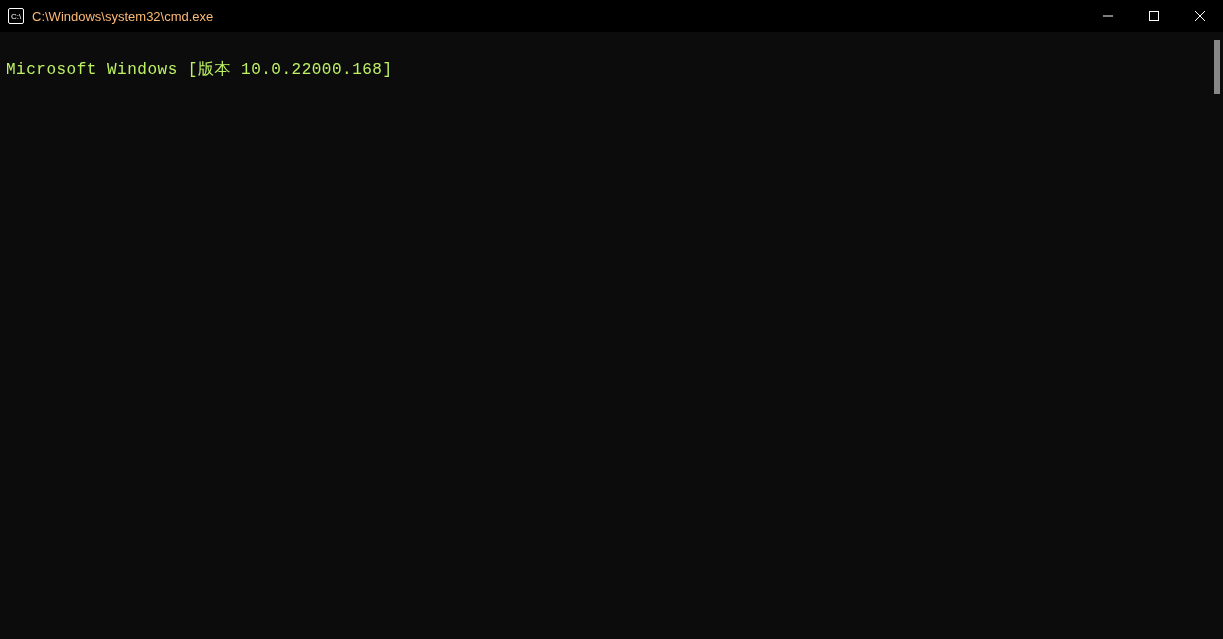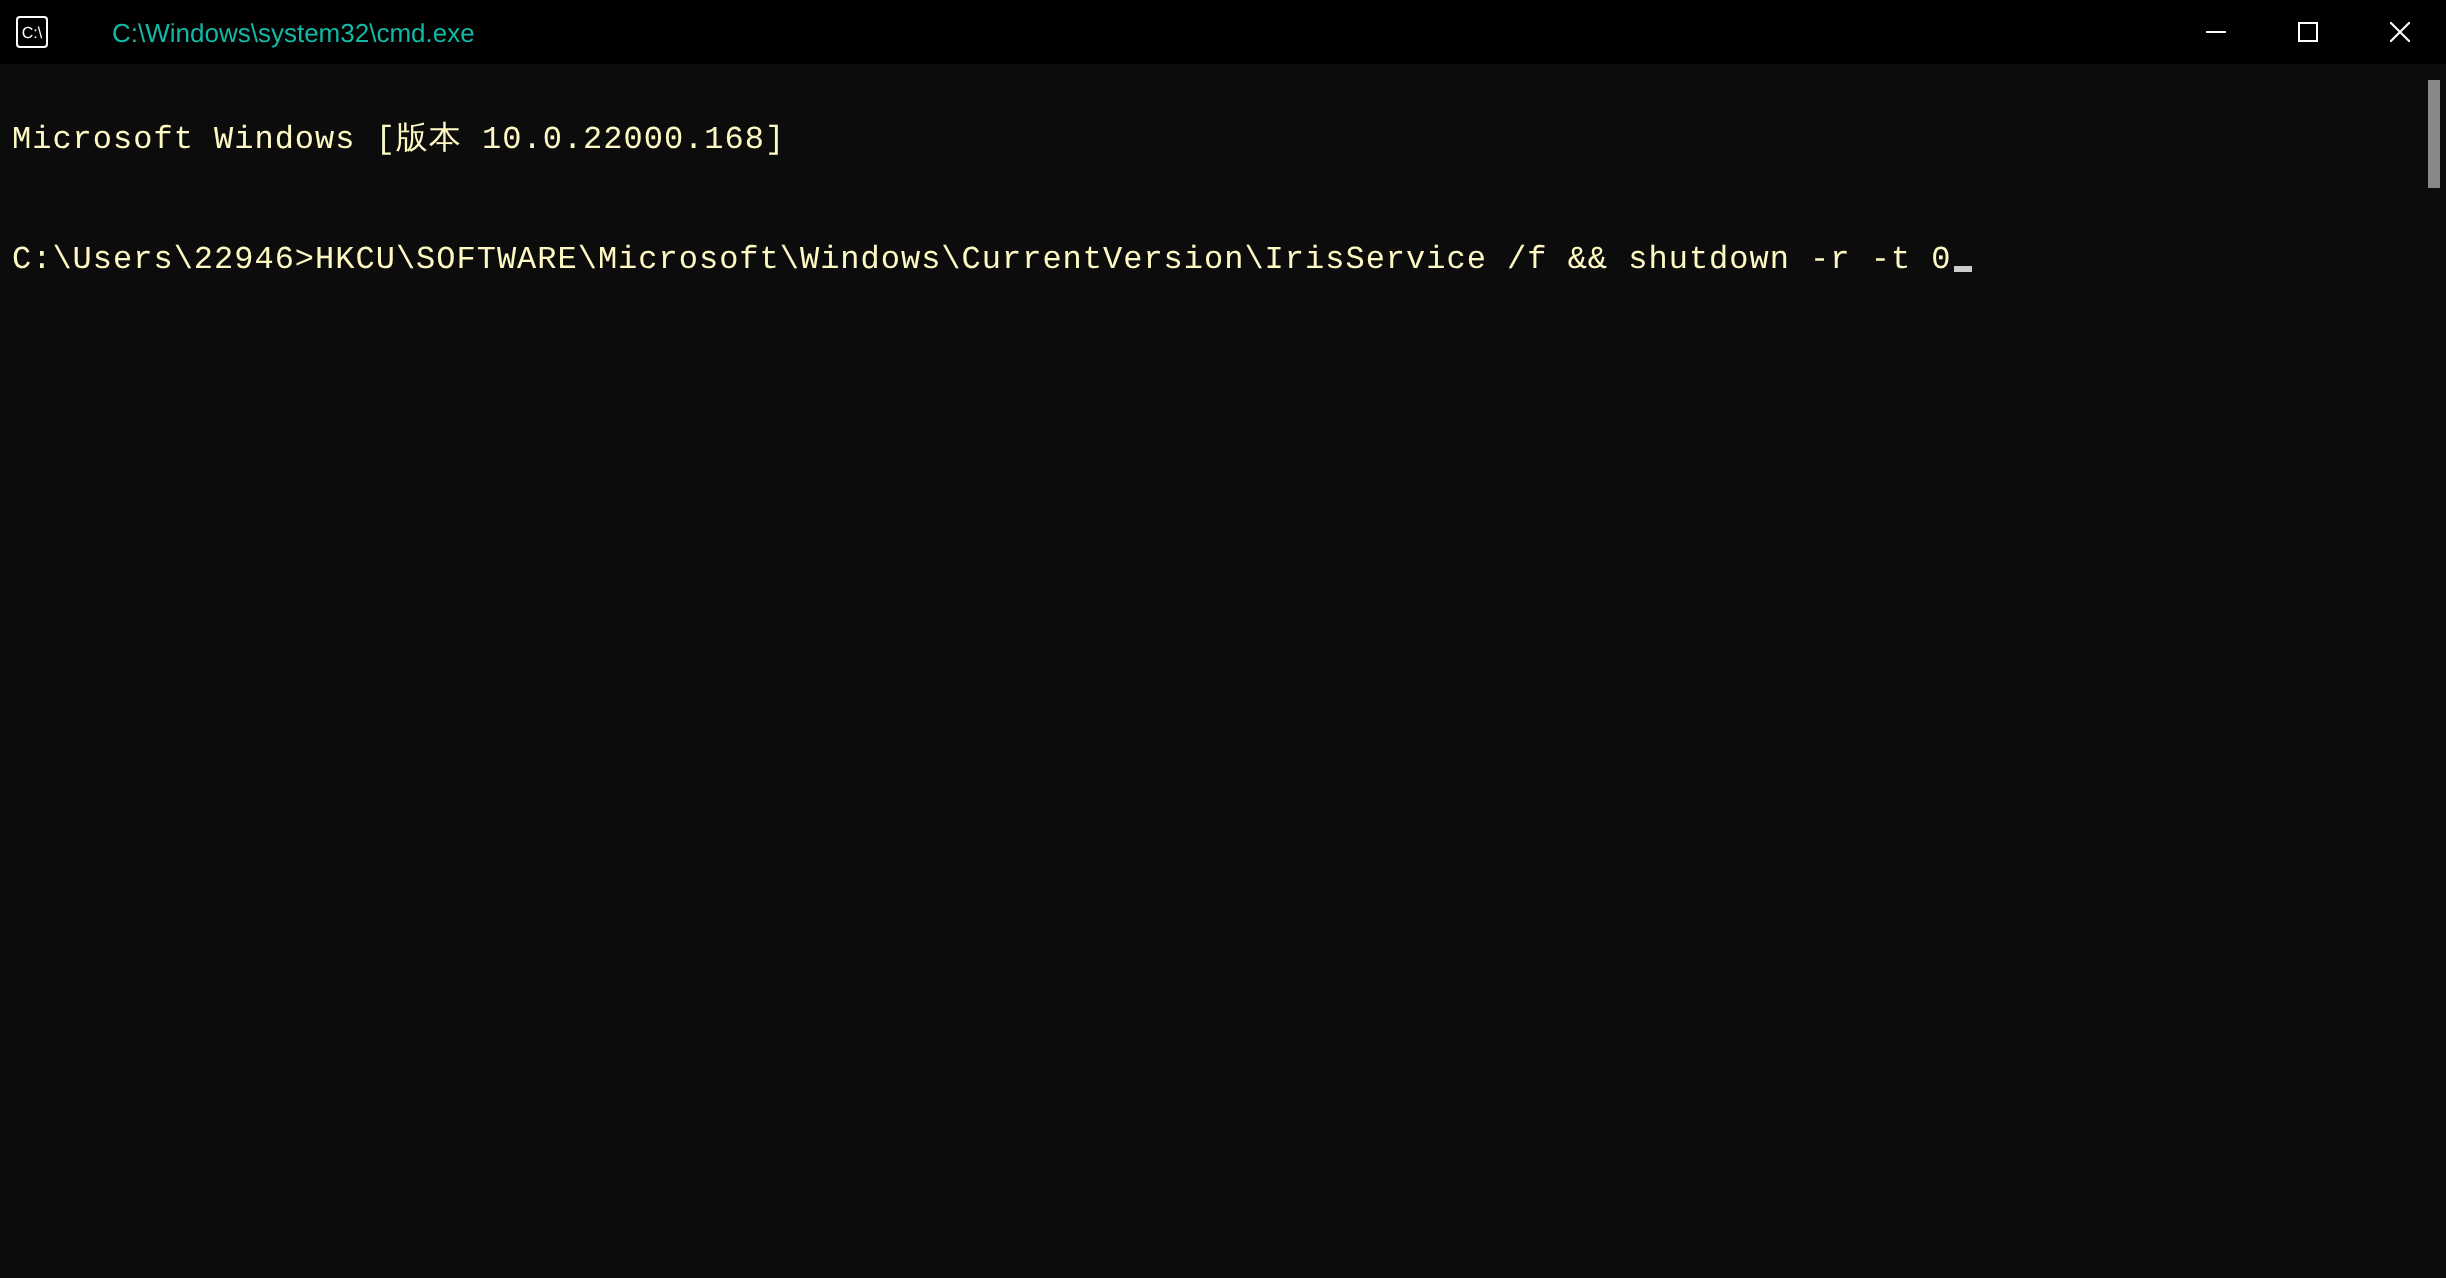--- a/index.html
+++ b/index.html
@@ -32,25 +32,24 @@
     display: flex;
     align-items: center;
     justify-content: center;
     font-size: 8px;
     color: #ffffff;
     font-family: sans-serif;
     margin-right: 8px;
     flex-shrink: 0;
   }
   .title-text {
-    color: #14b8a6;
+    color: #fdba74;
     font-size: 13px;
     font-family: "Segoe UI", sans-serif;
     white-space: nowrap;
-    margin-left: 24px;
   }
   .window-controls {
     position: absolute;
     right: 0;
     top: 0;
     height: 32px;
     display: flex;
   }
   .win-btn {
     width: 46px;
@@ -64,21 +63,21 @@
     width: 10px;
     height: 10px;
     stroke: #ffffff;
     fill: none;
     stroke-width: 1;
   }
   .terminal {
     padding: 8px 6px;
     font-size: 16px;
     line-height: 20px;
-    color: #fef9c3;
+    color: #bef264;
     white-space: pre;
     letter-spacing: 0.5px;
   }
   .terminal-line {
     white-space: pre;
   }
   .cursor {
     display: inline-block;
     width: 9px;
     height: 3px;
@@ -118,16 +117,15 @@
           <line x1="0" y1="0" x2="10" y2="10"></line>
           <line x1="10" y1="0" x2="0" y2="10"></line>
         </svg>
     </div>
   </div>
 </div>
 
 <div class="terminal">
 <div class="terminal-line">Microsoft Windows [版本 10.0.22000.168]</div>
 <div class="terminal-line"></div>
-<div class="terminal-line"><span>C:\Users\22946&gt;</span><span>HKCU\SOFTWARE\Microsoft\Windows\CurrentVersion\IrisService /f &amp;&amp; shutdown -r -t 0</span><span class="cursor"></span></div>
 </div>
 
 <div class="scrollbar"></div>
 
 </body></html>

